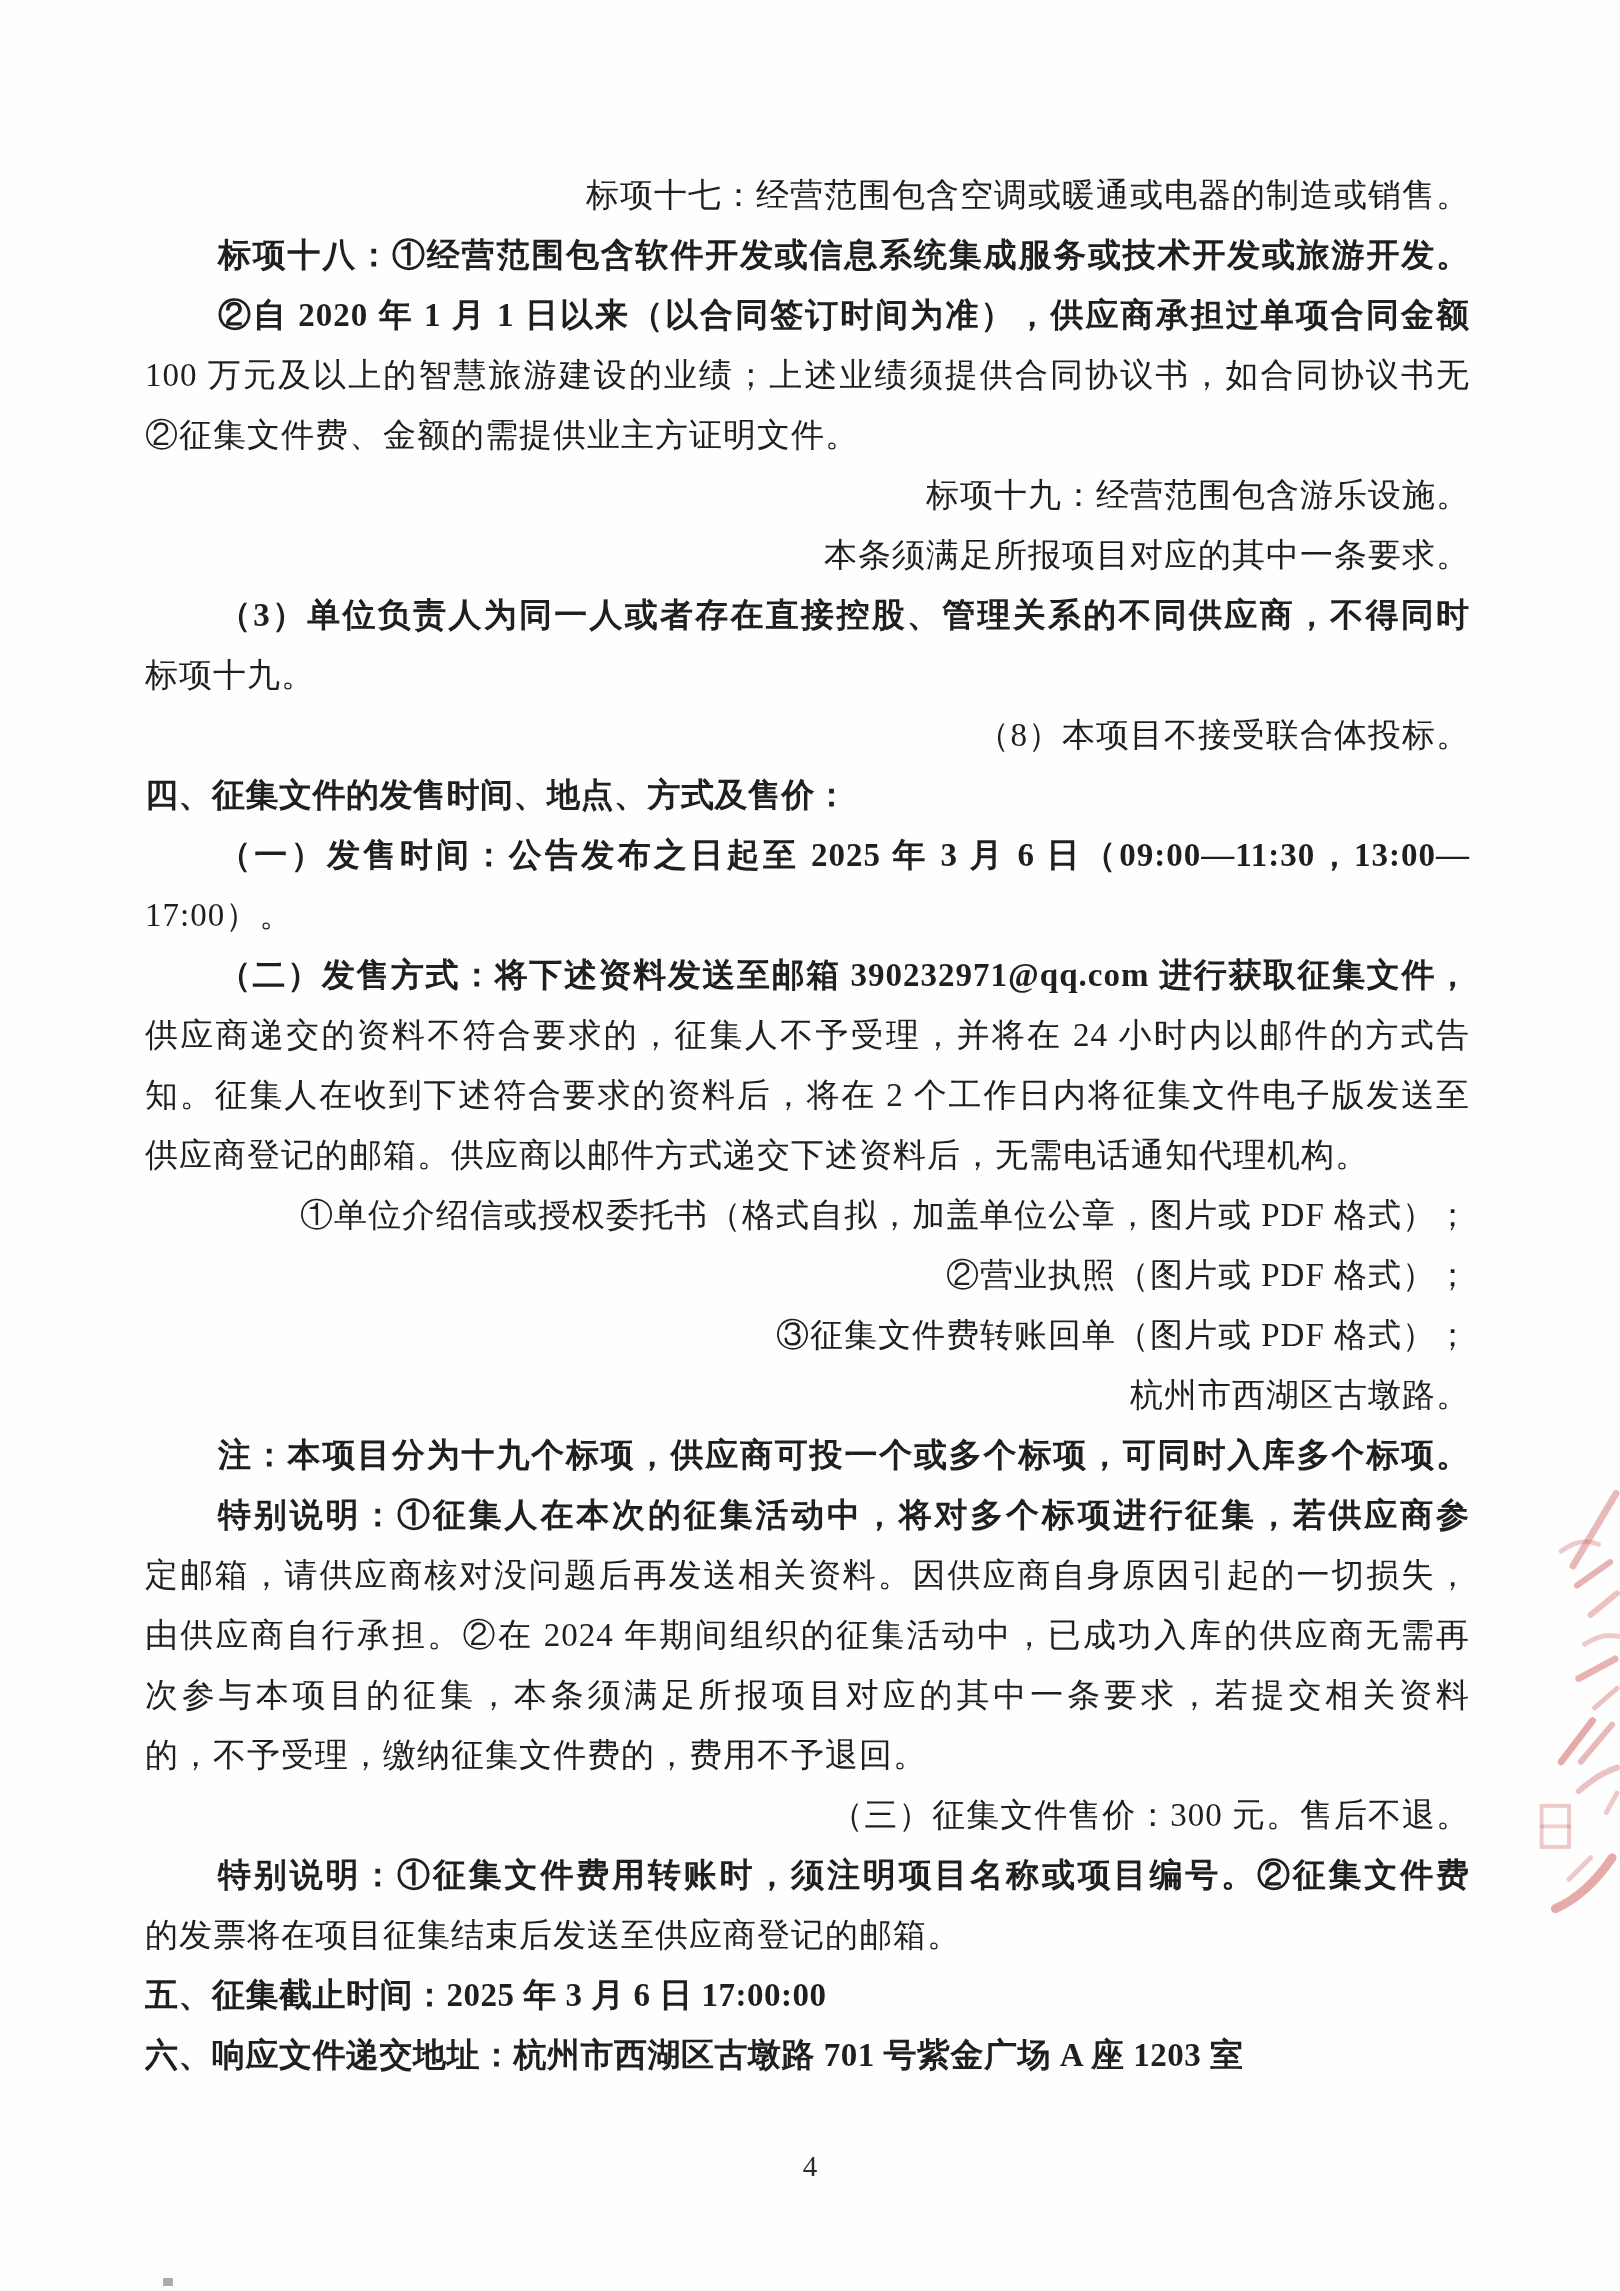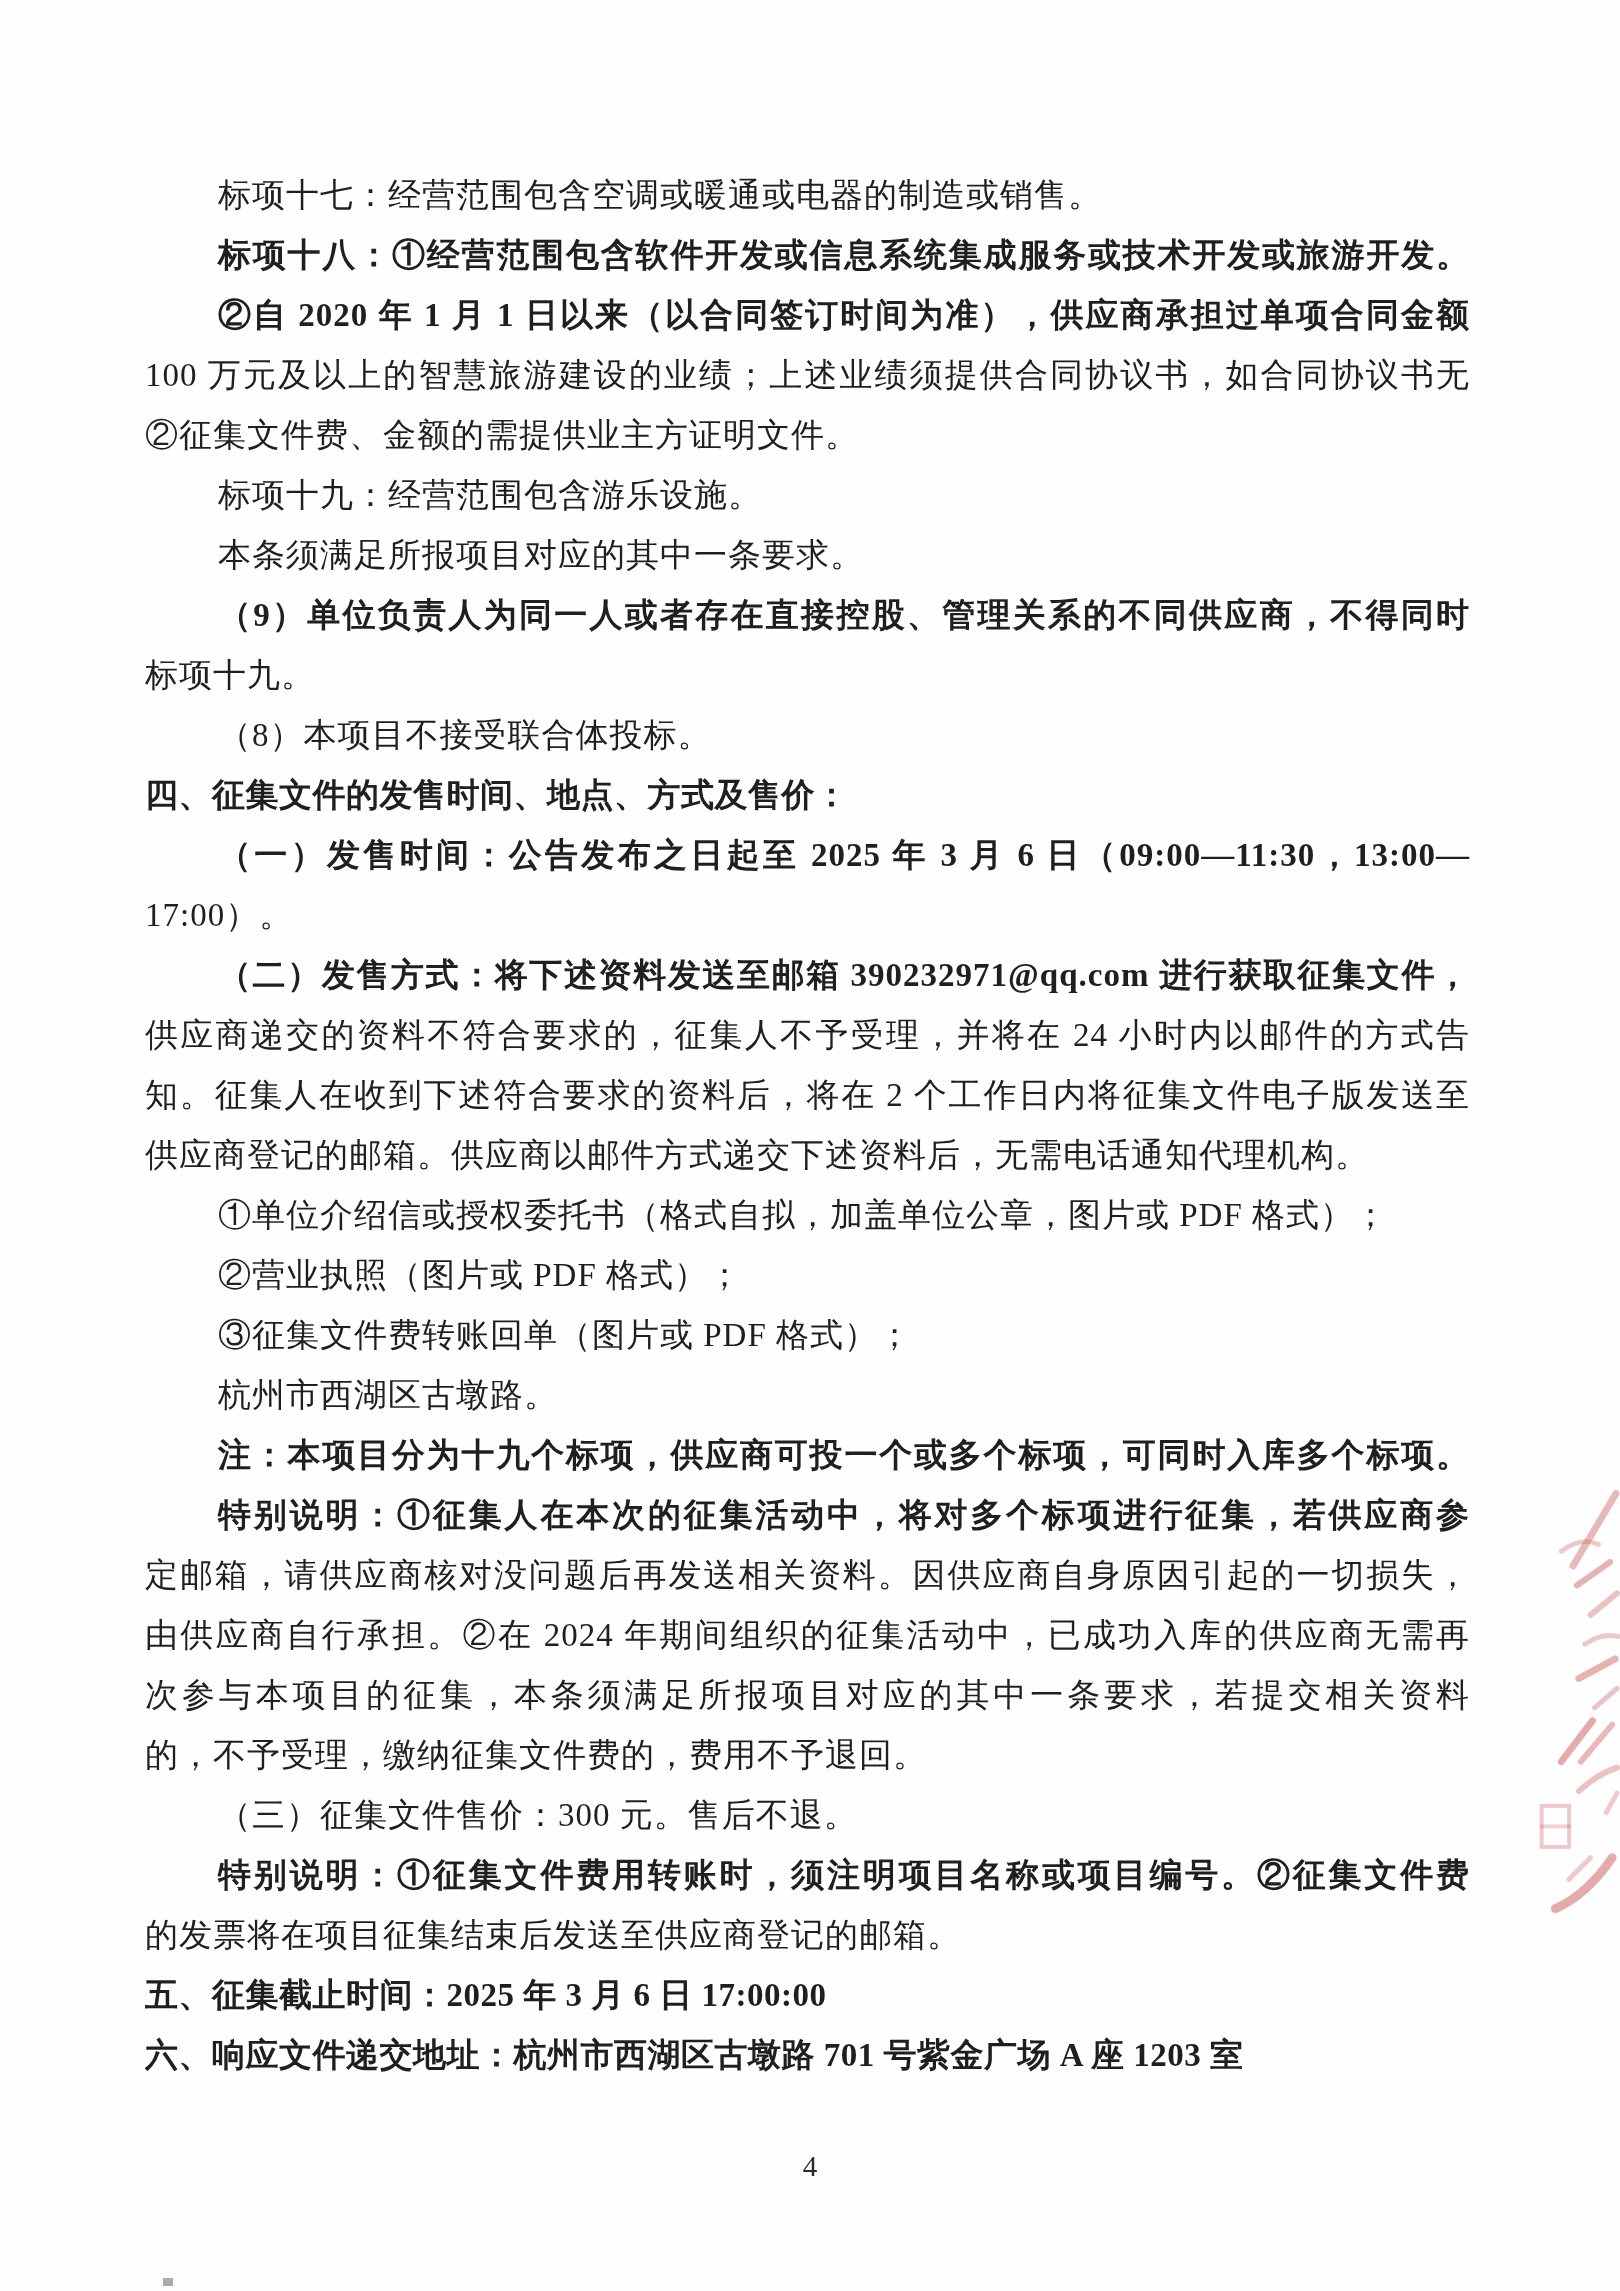--- a/index.html
+++ b/index.html
@@ -19,21 +19,21 @@
   .ln{
     margin:0;padding:0;
     height:60px;
     line-height:60px;
     font-size:33px;
     letter-spacing:1px;
     white-space:nowrap;
     overflow:hidden;
     text-align:left;
   }
-  .ln.indent{padding-left:73px;}
+  .ln.indent{padding-left:73px;text-align:right;}
   .ln.full{
     white-space:normal;
     text-align:justify;
     text-align-last:justify;
   }
   .ln.full.indent{padding-left:0;text-indent:73px;font-weight:bold;}
   .ln.bold{font-weight:bold;letter-spacing:0.5px;}
   .page-number{
     position:absolute;
     left:0;top:2147px;width:1620px;
@@ -62,21 +62,21 @@
 <div class="page">
 
   <div class="textblock">
     <p class="ln indent">标项十七：经营范围包含空调或暖通或电器的制造或销售。</p>
     <p class="ln indent full">标项十八：①经营范围包含软件开发或信息系统集成服务或技术开发或旅游开发。</p>
     <p class="ln indent full">②自 2020 年 1 月 1 日以来（以合同签订时间为准），供应商承担过单项合同金额</p>
     <p class="ln full">100 万元及以上的智慧旅游建设的业绩；上述业绩须提供合同协议书，如合同协议书无</p>
     <p class="ln">②征集文件费、金额的需提供业主方证明文件。</p>
     <p class="ln indent">标项十九：经营范围包含游乐设施。</p>
     <p class="ln indent">本条须满足所报项目对应的其中一条要求。</p>
-    <p class="ln indent full">（9）单位负责人为同一人或者存在直接控股、管理关系的不同供应商，不得同时</p>
+    <p class="ln indent full">（3）单位负责人为同一人或者存在直接控股、管理关系的不同供应商，不得同时</p>
     <p class="ln">标项十九。</p>
     <p class="ln indent">（8）本项目不接受联合体投标。</p>
     <p class="ln bold">四、征集文件的发售时间、地点、方式及售价：</p>
     <p class="ln indent full">（一）发售时间：公告发布之日起至 2025 年 3 月 6 日（09:00—11:30，13:00—</p>
     <p class="ln">17:00）。</p>
     <p class="ln indent full">（二）发售方式：将下述资料发送至邮箱 390232971@qq.com 进行获取征集文件，</p>
     <p class="ln full">供应商递交的资料不符合要求的，征集人不予受理，并将在 24 小时内以邮件的方式告</p>
     <p class="ln full">知。征集人在收到下述符合要求的资料后，将在 2 个工作日内将征集文件电子版发送至</p>
     <p class="ln">供应商登记的邮箱。供应商以邮件方式递交下述资料后，无需电话通知代理机构。</p>
     <p class="ln indent">①单位介绍信或授权委托书（格式自拟，加盖单位公章，图片或 PDF 格式）；</p>

